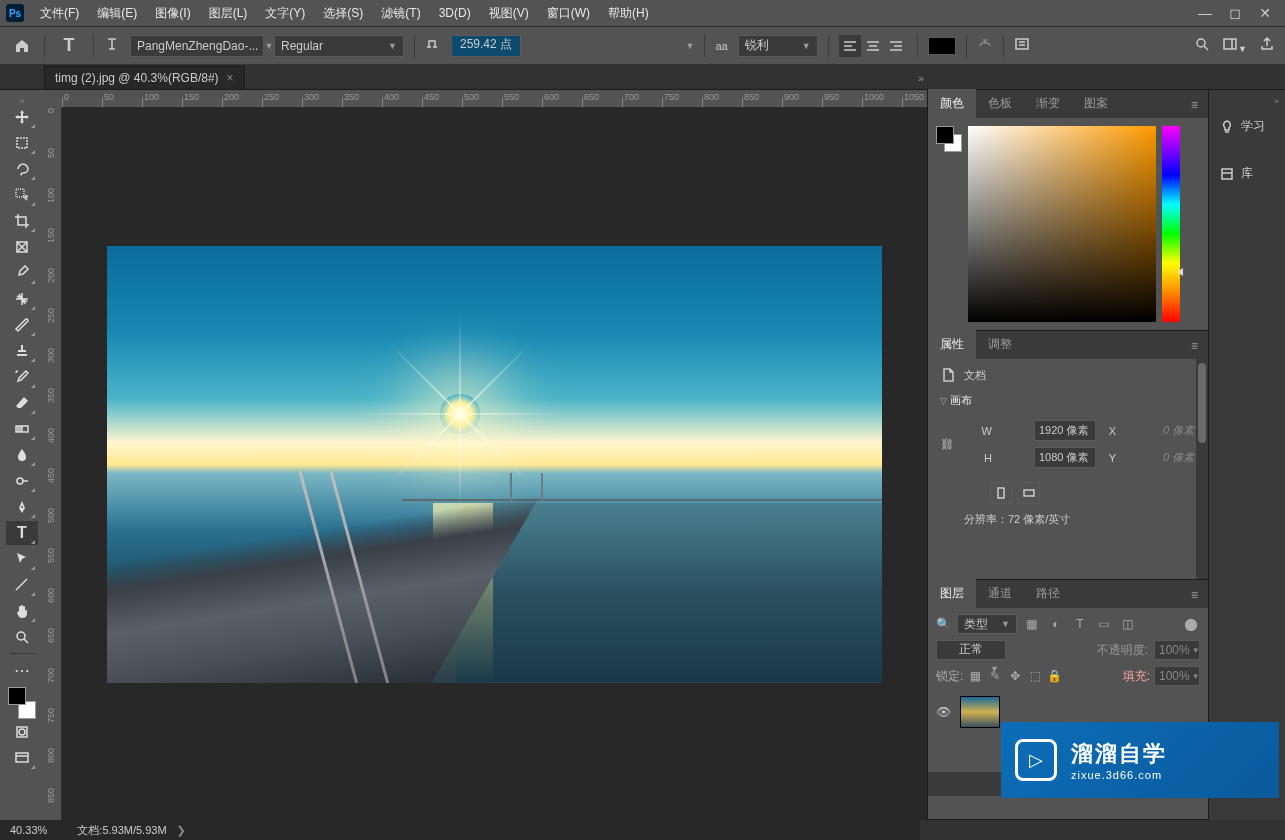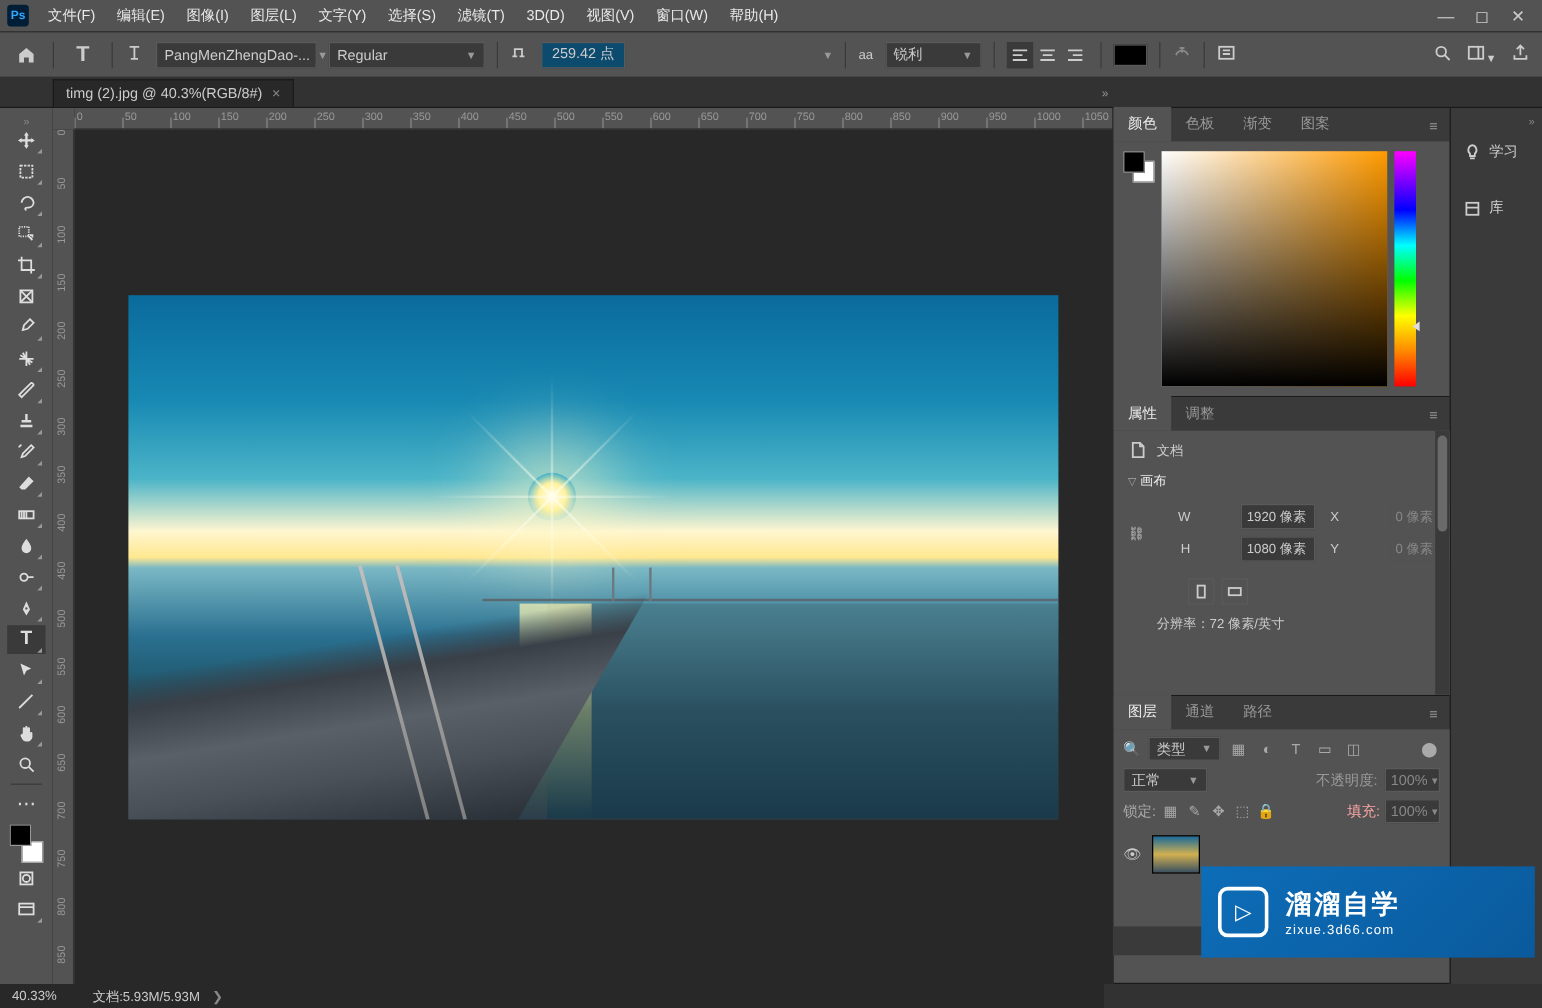--- a/index.html
+++ b/index.html
@@ -98,33 +98,33 @@
 .hue-pointer { position: absolute; right: -3px; top: 142px; width: 0; height: 0; border-top: 4px solid transparent; border-bottom: 4px solid transparent; border-right: 6px solid #ddd; }
 
 
 .props-body { padding: 8px 12px; font-size: 11px; height: 220px; overflow: hidden; position: relative; }
 .props-header { display: flex; align-items: center; gap: 8px; margin-bottom: 10px; }
 .props-section-label { margin: 6px 0; color: #eee; }
 .props-twisty { font-size: 9px; color: #aaa; }
 .props-row { display: flex; align-items: center; gap: 6px; margin: 6px 0 6px 24px; }
 .props-label { width: 14px; text-align: right; color: #ccc; }
 .props-input { background: #3a3a3a; border: 1px solid #5a5a5a; padding: 2px 4px; width: 62px; color: #ccc; font-size: 11px; margin-left: 36px; }
-.props-input.ro { background: #535353; border-color: #535353; color: #888; }
+.props-input.ro { background: #535353; border-color: #535353; color: #888; font-style: italic; }
 .props-orient { display: flex; gap: 6px; margin: 8px 0 8px 50px; }
 .orient-btn { width: 22px; height: 22px; border: 1px solid #5a5a5a; display: flex; align-items: center; justify-content: center; }
 .props-scroll { position: absolute; right: 0; top: 0; bottom: 0; width: 12px; background: #3a3a3a; }
 .props-thumb { position: absolute; top: 4px; left: 2px; right: 2px; height: 80px; background: #6a6a6a; border-radius: 4px; }
 
 
 .layers-body { padding: 6px 8px; height: 188px; position: relative; }
 .layers-filter { display: flex; align-items: center; gap: 6px; margin-bottom: 6px; }
 .layers-filter .combo { width: 60px; height: 20px; }
 .filter-icon { width: 18px; height: 18px; display: flex; align-items: center; justify-content: center; color: #aaa; cursor: pointer; }
 .layers-opacity { display: flex; align-items: center; gap: 6px; margin-bottom: 6px; }
-.layers-opacity .combo { width: 70px; height: 20px; }
+.layers-opacity .combo { width: 70px; height: 20px; flex-direction: column; }
 .opacity-input { width: 46px; height: 20px; background: #3a3a3a; border: 1px solid #5a5a5a; color: #888; padding: 0 4px; display: flex; align-items: center; }
 .lock-row { display: flex; align-items: center; gap: 4px; margin-bottom: 6px; color: #aaa; }
 .lock-icon { width: 16px; height: 16px; display: flex; align-items: center; justify-content: center; }
 .layer-row { display: flex; align-items: center; gap: 8px; padding: 4px 0; }
 .layer-eye { width: 16px; color: #ccc; }
 .layer-thumb { width: 40px; height: 32px; border: 1px solid #000; background: linear-gradient(to bottom, #1a6a9a, #d0b050 50%, #3a5060); }
 .layers-bottom { position: absolute; bottom: 0; left: 0; right: 0; height: 24px; background: #3a3a3a; display: flex; align-items: center; justify-content: flex-end; gap: 8px; padding: 0 8px; color: #999; }
 
 
 .watermark { position: absolute; right: 6px; bottom: 42px; width: 278px; height: 76px; background: linear-gradient(135deg, #0d6db8, #0a5a9c); display: flex; align-items: center; padding: 0 14px; gap: 14px; }

